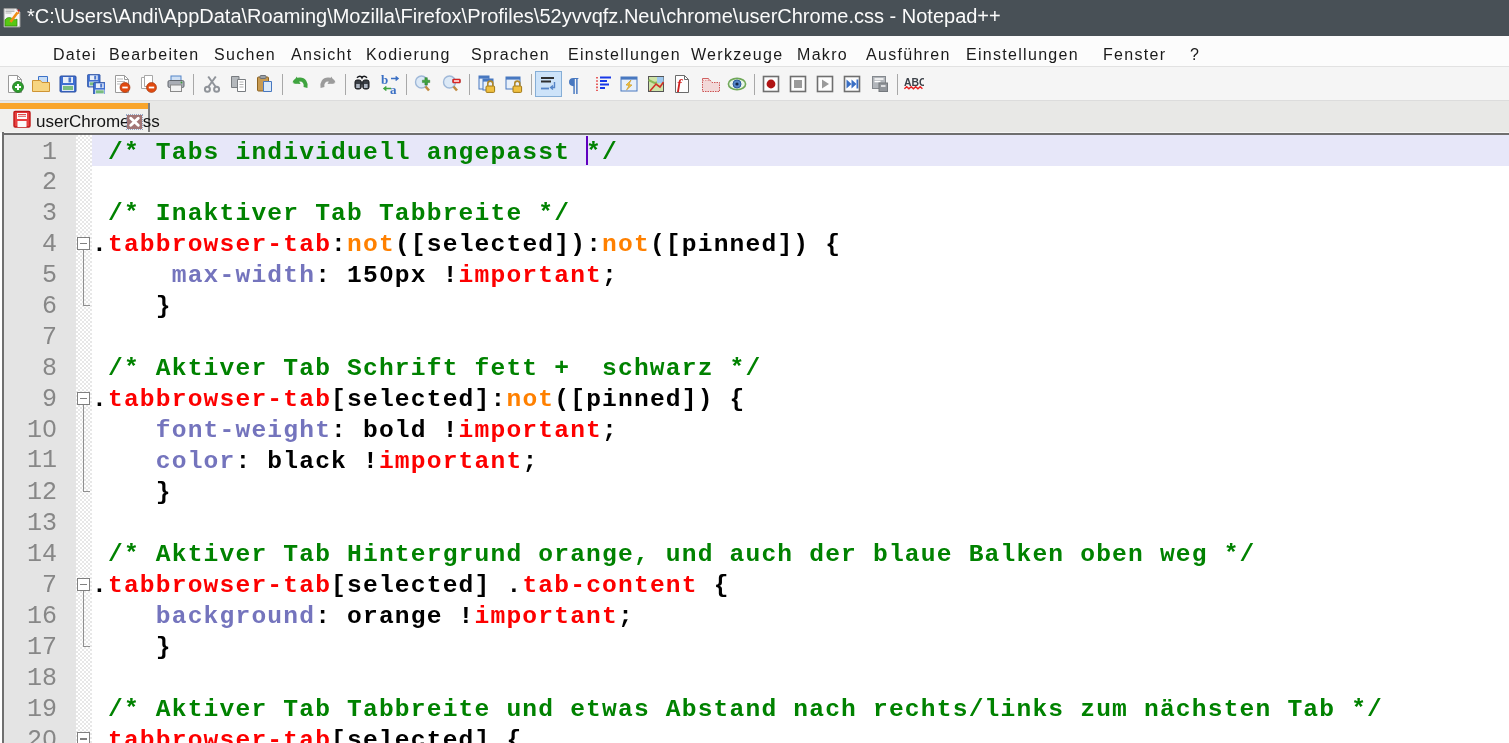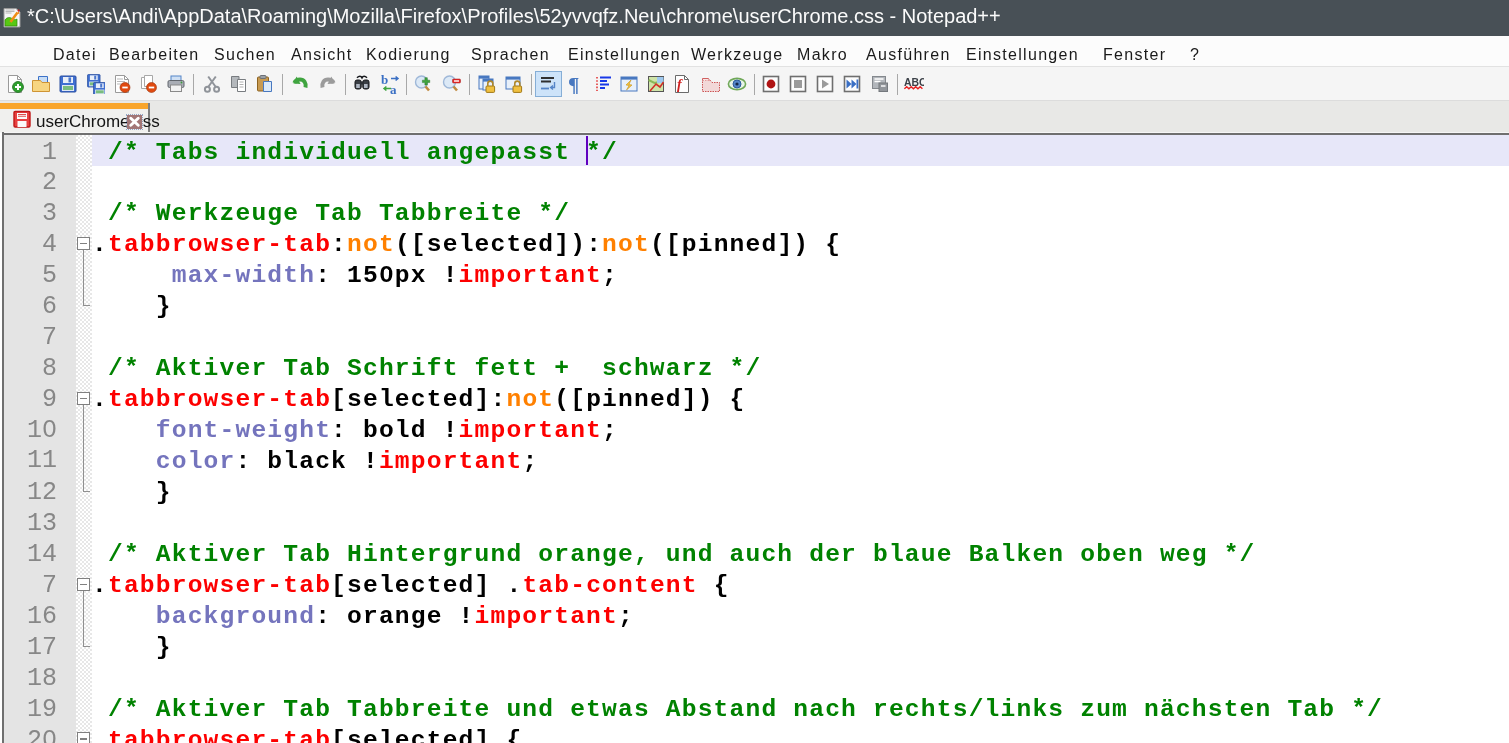--- a/index.html
+++ b/index.html
@@ -286,21 +286,21 @@
   <div id="foldm"></div>
   <div id="curline"></div>
   <div id="edtop"></div>
   <div id="edwhite"></div>
   <div id="edleft"></div>
   <div id="lines">
 <div class="ln" style="top:3.00px">1</div>
 <div class="cl" style="top:3.00px"><span class="c"> /* Tabs individuell angepasst */</span></div>
 <div class="ln" style="top:33.97px">2</div>
 <div class="ln" style="top:64.94px">3</div>
-<div class="cl" style="top:64.94px"><span class="c"> /* Werkzeuge Tab Tabbreite */</span></div>
+<div class="cl" style="top:64.94px"><span class="c"> /* Inaktiver Tab Tabbreite */</span></div>
 <div class="ln" style="top:95.91px">4</div>
 <div class="cl" style="top:95.91px">.<span class="r">tabbrowser-tab</span>:<span class="o">not</span>([selected]):<span class="o">not</span>([pinned]) {</div>
 <div class="ln" style="top:126.88px">5</div>
 <div class="cl" style="top:126.88px">     <span class="p">max-width</span>: 150px !<span class="r">important</span>;</div>
 <div class="ln" style="top:157.85px">6</div>
 <div class="cl" style="top:157.85px">    }</div>
 <div class="ln" style="top:188.82px">7</div>
 <div class="ln" style="top:219.79px">8</div>
 <div class="cl" style="top:219.79px"><span class="c"> /* Aktiver Tab Schrift fett +  schwarz */</span></div>
 <div class="ln" style="top:250.76px">9</div>

